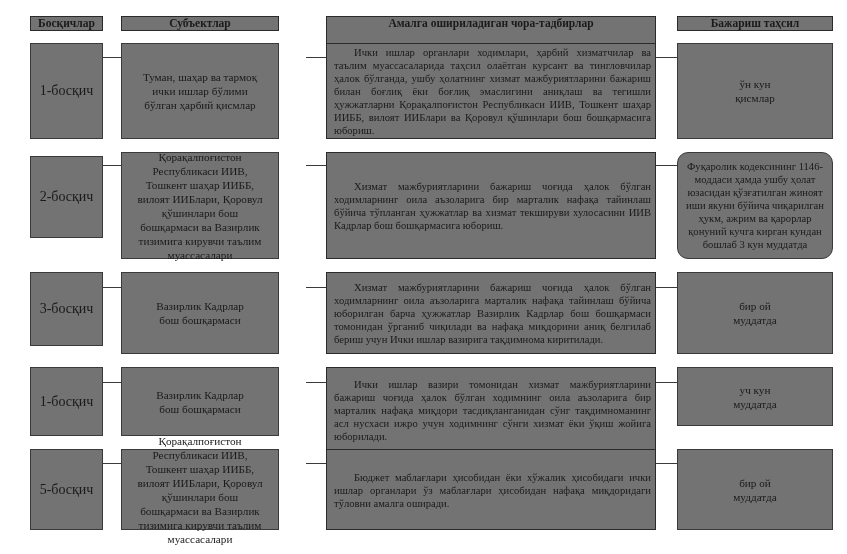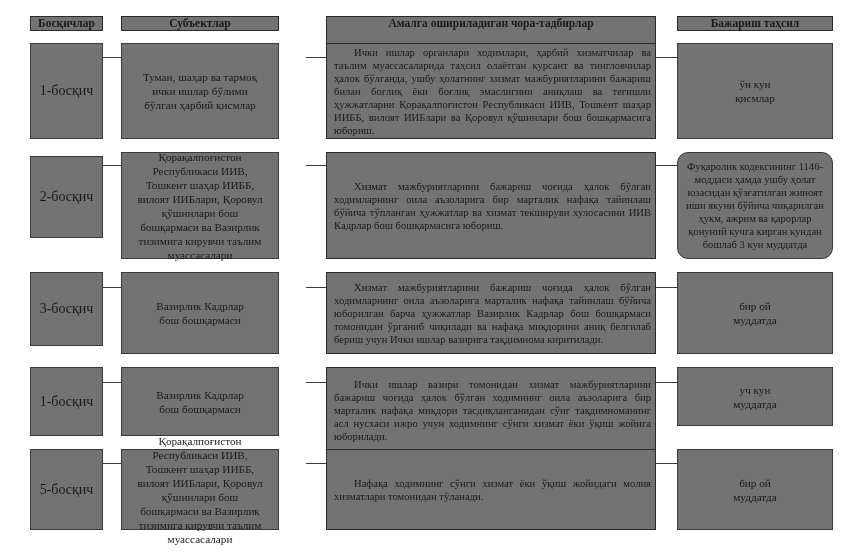--- a/index.html
+++ b/index.html
@@ -83,18 +83,18 @@
   <div class="box cell c4" style="top:367px;height:59px;white-space:pre-line;">уч кун
 муддатда</div>
 </div>
 
 <div>
   <div class="box cell stage c1" style="top:449px;height:81px;">5-босқич</div>
   <div class="conn k1" style="top:463px;"></div>
   <div class="box cell c2" style="top:449px;height:81px;padding:0 12px;">Қорақалпоғистон Республикаси ИИВ, Тошкент шаҳар ИИББ, вилоят ИИБлари, Қоровул қўшинлари бош бошқармаси ва Вазирлик тизимига кирувчи таълим муассасалари</div>
   <div class="conn k2" style="top:463px;"></div>
   <div class="box txt c3" style="top:449px;height:81px;">
-    <p>Нафақа ходимнинг сўнги хизмат ёки ўқиш жойидаги молия хизматлари томонидан тўланади.</p>
+    <p>Бюджет маблағлари ҳисобидан ёки хўжалик ҳисобидаги ички ишлар органлари ўз маблағлари ҳисобидан нафақа миқдоридаги тўловни амалга оширади.</p>
   </div>
   <div class="conn k3" style="top:463px;"></div>
   <div class="box cell c4" style="top:449px;height:81px;white-space:pre-line;">бир ой
 муддатда</div>
 </div>
 
 </body></html>

